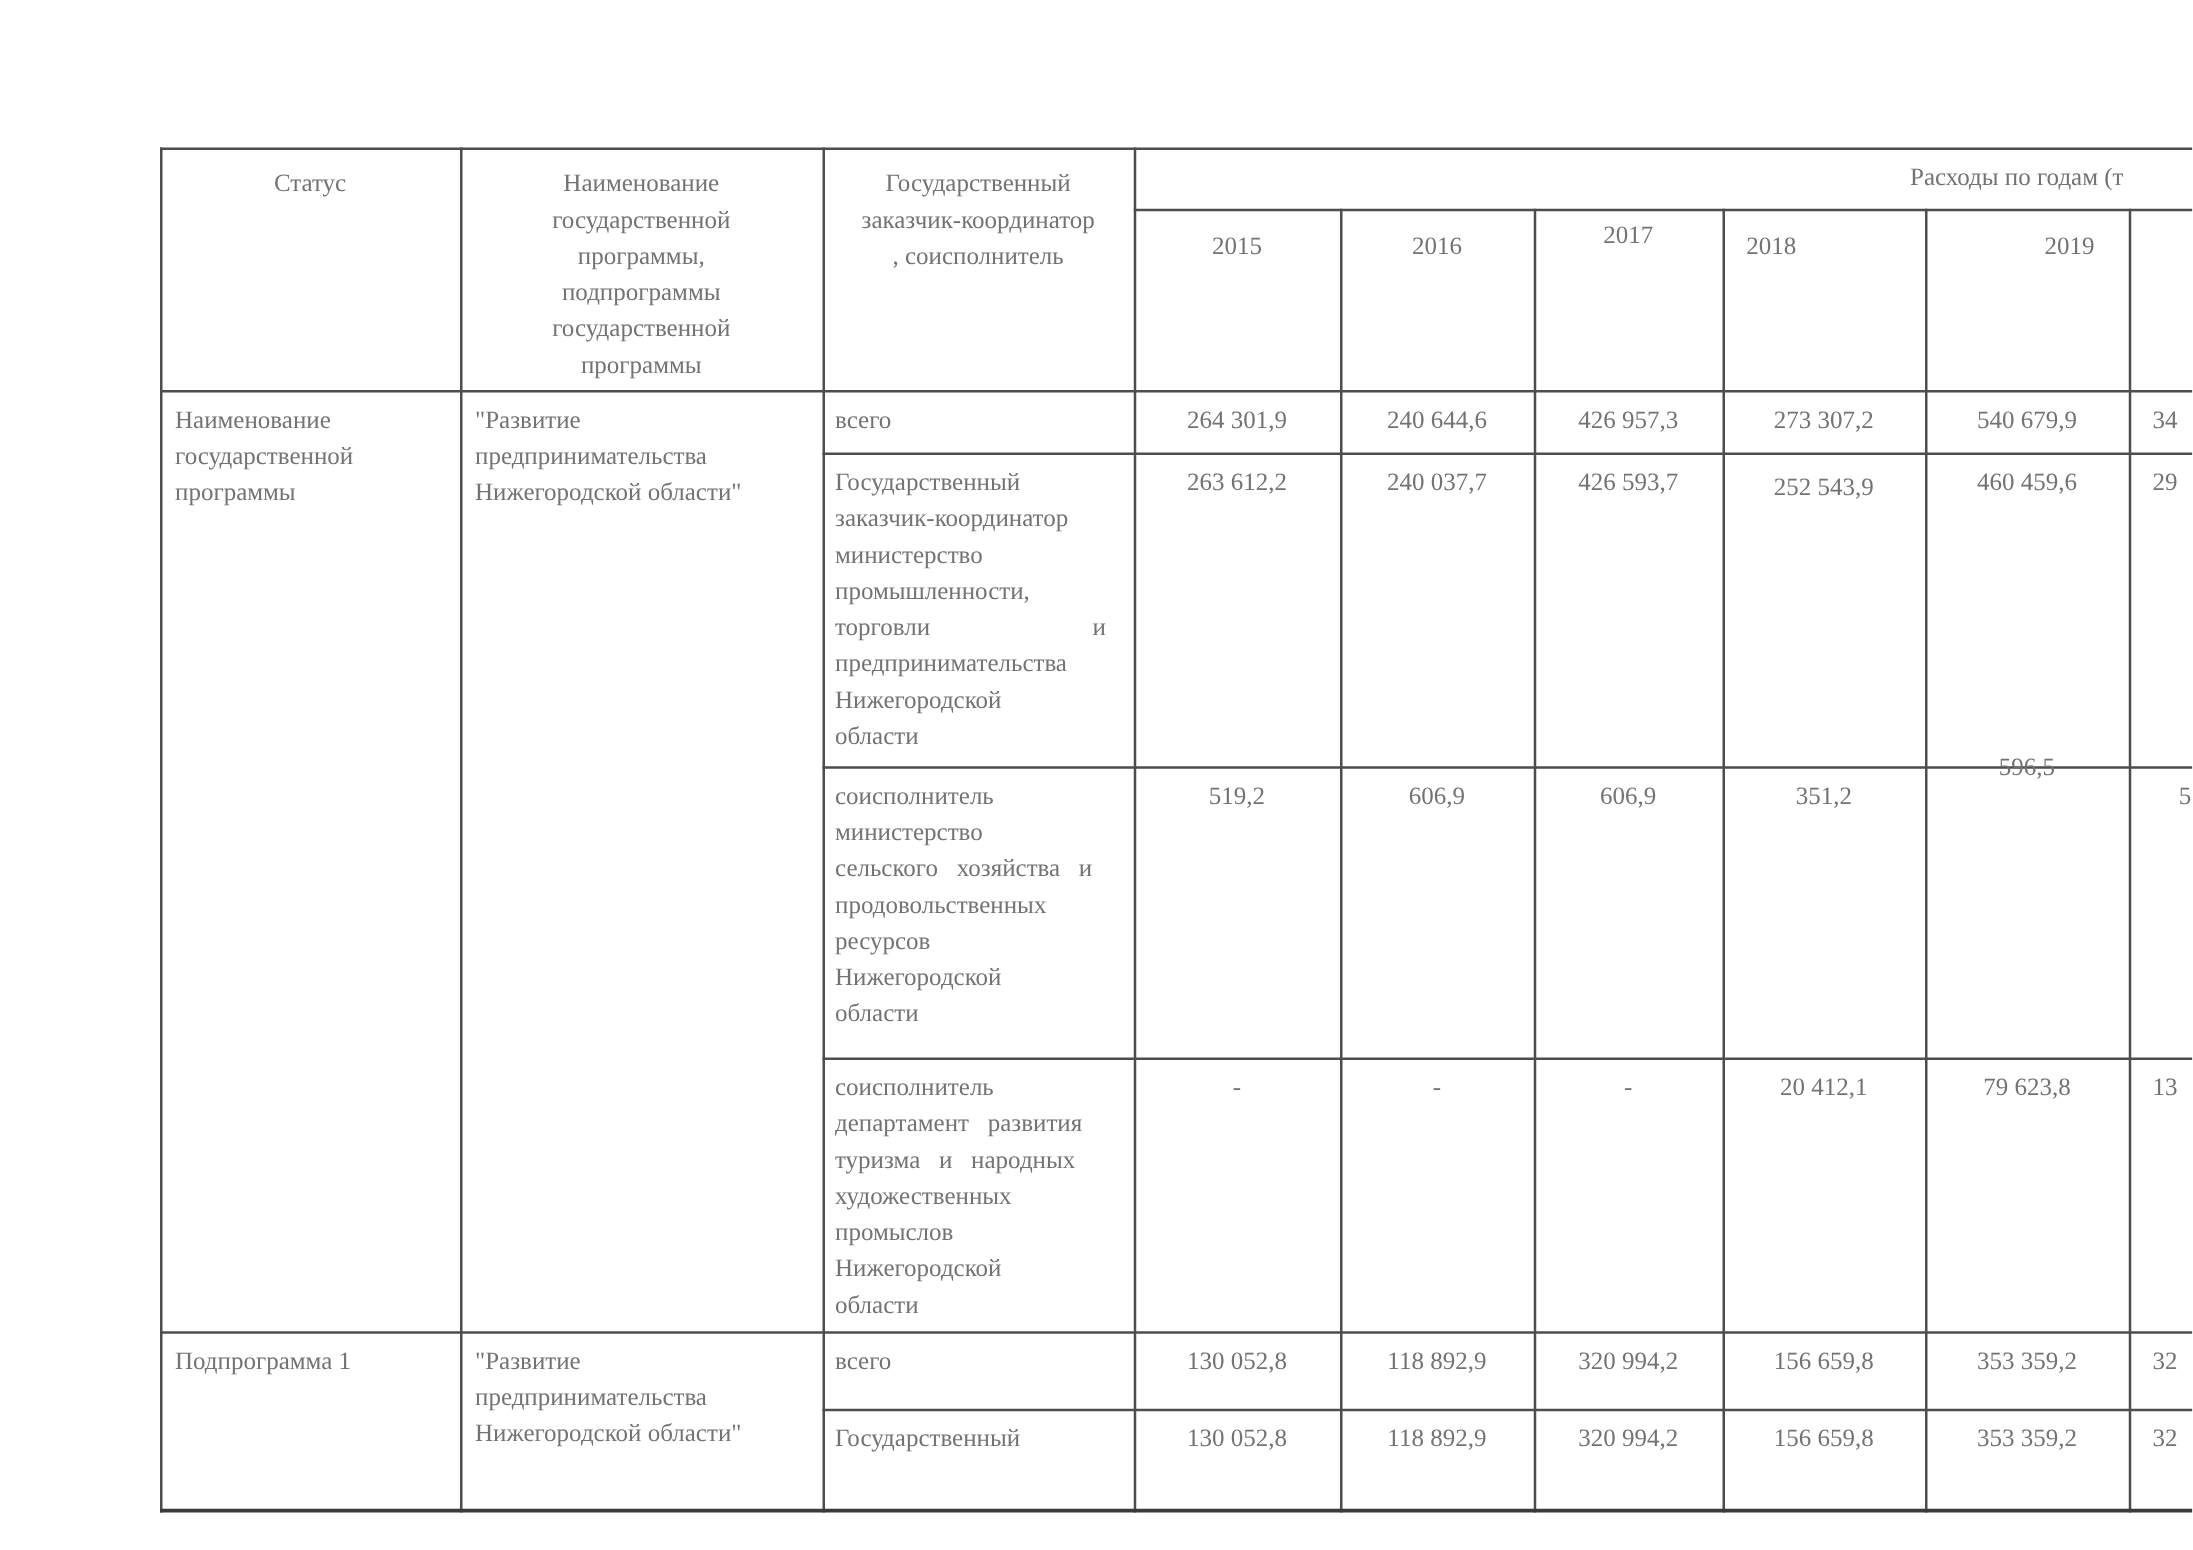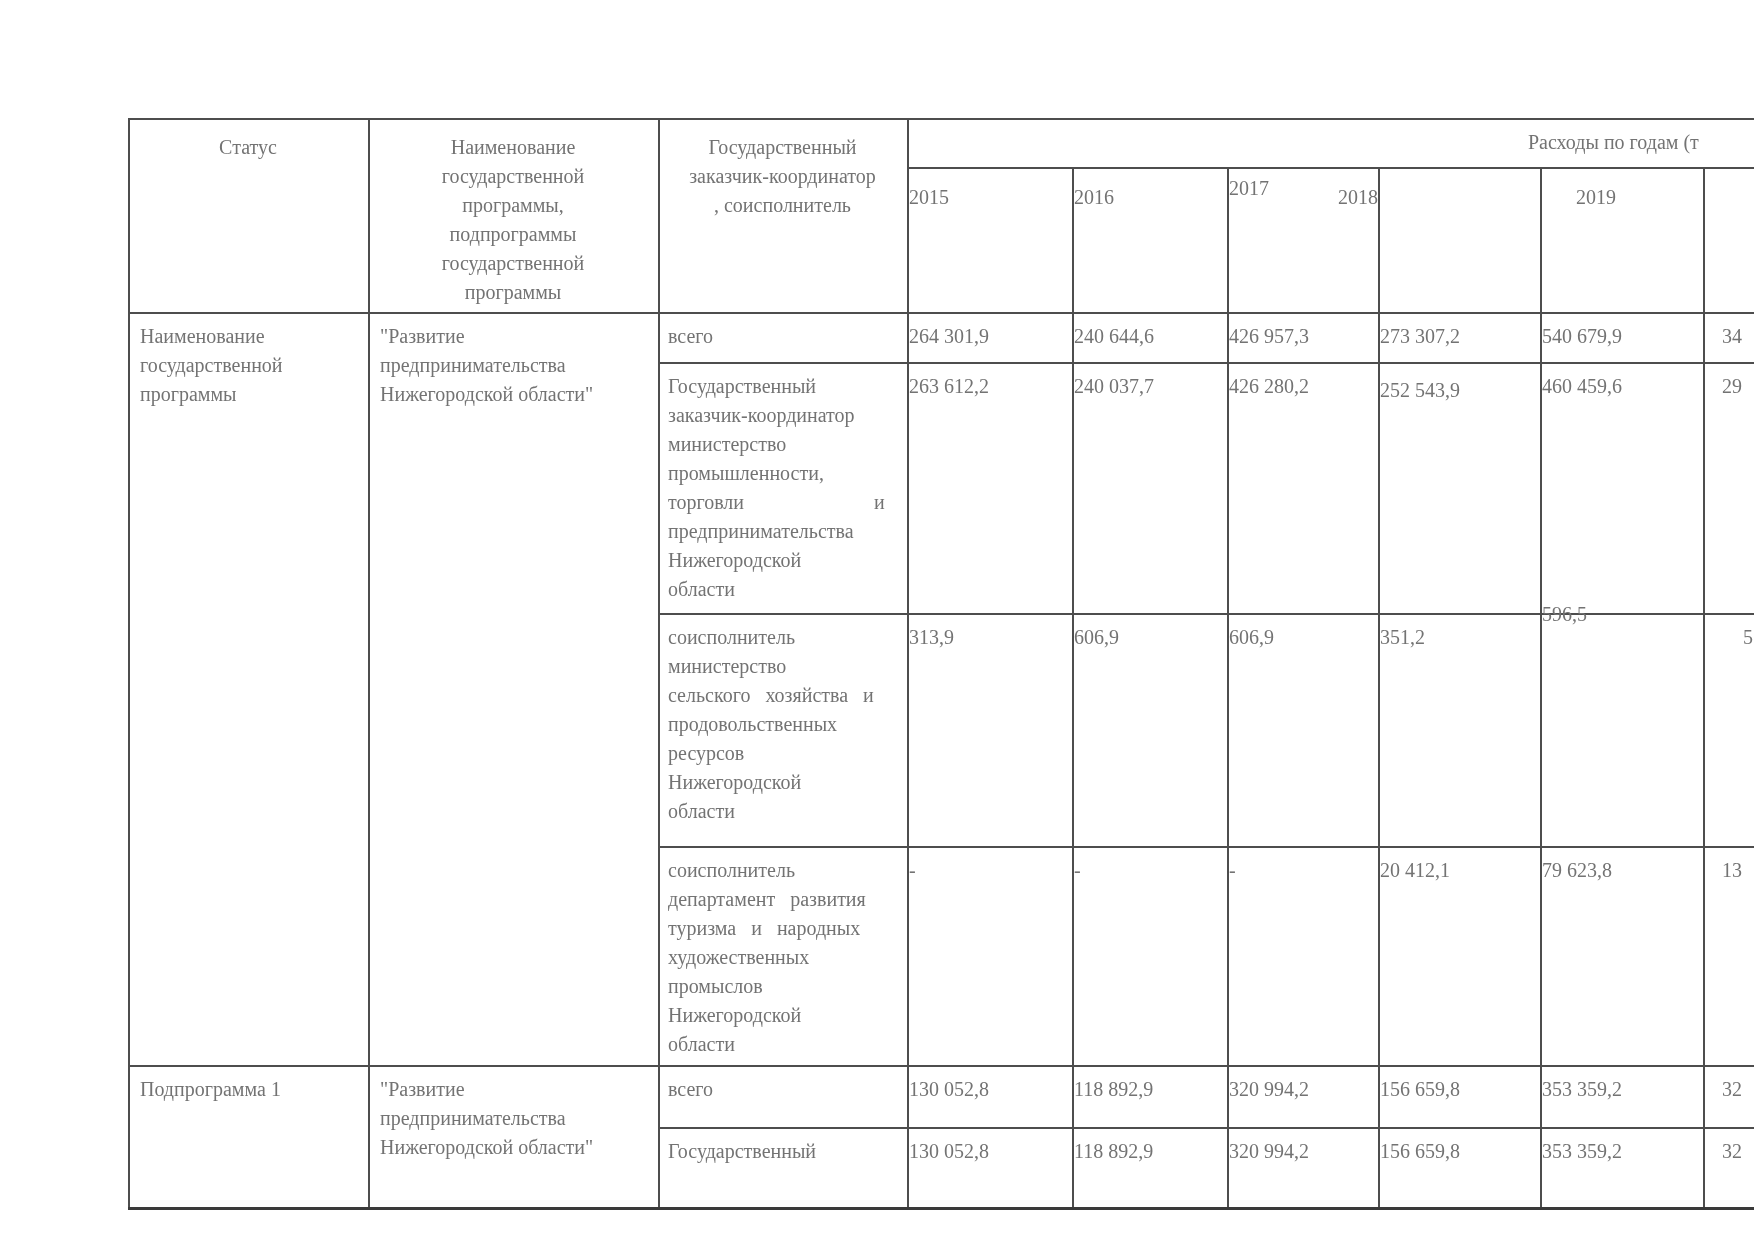--- a/index.html
+++ b/index.html
@@ -13,21 +13,21 @@
   }
   .ln{position:absolute;background:#4d4d4d;}
   .cell{
     position:absolute;
     font-size:20px;
     line-height:29px;
     white-space:pre-wrap;
     color:#737373;
   }
   .ctr{text-align:center;}
-  .num{text-align:left;white-space:nowrap;}
+  .num{text-align:center;white-space:nowrap;}
 </style>
 </head>
 <body>
 
 <div id="page">
 
   <div class="ln" style="left:128px;top:118px;width:2px;height:1092px;"></div>
   <div class="ln" style="left:368px;top:118px;width:2px;height:1092px;"></div>
   <div class="ln" style="left:658px;top:118px;width:2px;height:1092px;"></div>
   <div class="ln" style="left:907px;top:118px;width:2px;height:1092px;"></div>
@@ -83,33 +83,33 @@
   <div class="cell" style="left:668px;top:372px;width:235px;">Государственный
 заказчик-координатор
 министерство
 промышленности,
 торговли                          и
 предпринимательства
 Нижегородской
 области</div>
   <div class="cell num" style="left:909px;top:372px;width:161px;">263 612,2</div>
   <div class="cell num" style="left:1074px;top:372px;width:151px;">240 037,7</div>
-  <div class="cell num" style="left:1229px;top:372px;width:147px;">426 280,2</div>
+  <div class="cell num" style="left:1229px;top:372px;width:147px;">426 593,7</div>
   <div class="cell num" style="left:1380px;top:376px;width:158px;">252 543,9</div>
   <div class="cell num" style="left:1542px;top:372px;width:159px;">460 459,6</div>
   <div class="cell" style="left:1722px;top:372px;white-space:nowrap;">29</div>
 
   <div class="cell" style="left:668px;top:623px;width:235px;">соисполнитель
 министерство
 сельского   хозяйства   и
 продовольственных
 ресурсов
 Нижегородской
 области</div>
-  <div class="cell num" style="left:909px;top:623px;width:161px;">313,9</div>
+  <div class="cell num" style="left:909px;top:623px;width:161px;">519,2</div>
   <div class="cell num" style="left:1074px;top:623px;width:151px;">606,9</div>
   <div class="cell num" style="left:1229px;top:623px;width:147px;">606,9</div>
   <div class="cell num" style="left:1380px;top:623px;width:158px;">351,2</div>
   <div class="cell num" style="left:1542px;top:600px;width:159px;">596,5</div>
   <div class="cell" style="left:1743px;top:623px;white-space:nowrap;">5</div>
 
   <div class="cell" style="left:668px;top:856px;width:235px;">соисполнитель
 департамент   развития
 туризма   и   народных
 художественных

